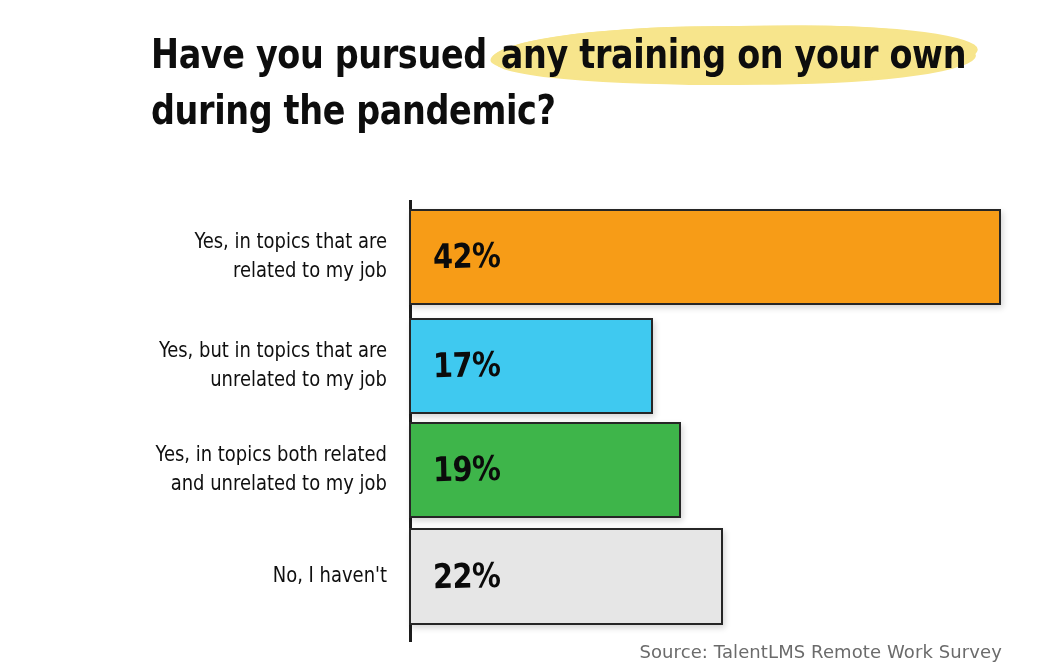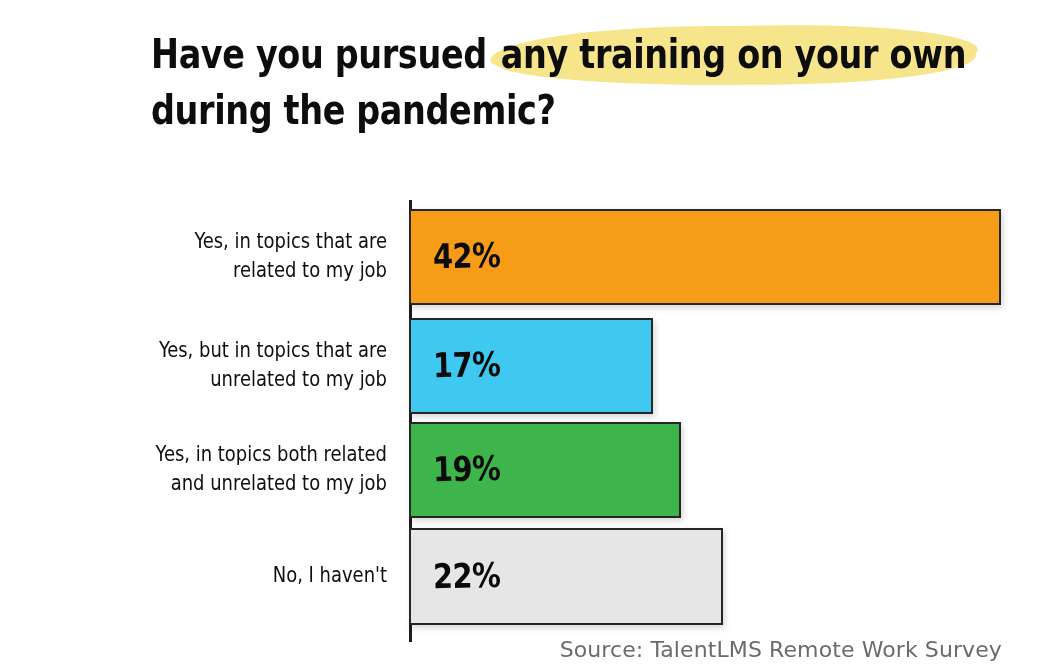--- a/index.html
+++ b/index.html
@@ -121,21 +121,21 @@
     letter-spacing: -0.5px;
     white-space: nowrap;
   }
 
   
   #source-note {
     position: absolute;
     right: 48px;
     bottom: 8px;
     font-family: "DejaVu Sans", "Liberation Sans", sans-serif;
-    font-size: 22px;
+    font-size: 18px;
     color: #6b6b6b;
     letter-spacing: 0.1px;
   }
 </style>
 </head>
 <body>
 
 <div id="title-block">
   <div class="title-line"><span>Have you pursued </span><span class="hl">any training on your own</span></div>
   <div class="title-line">during the pandemic?</div>

